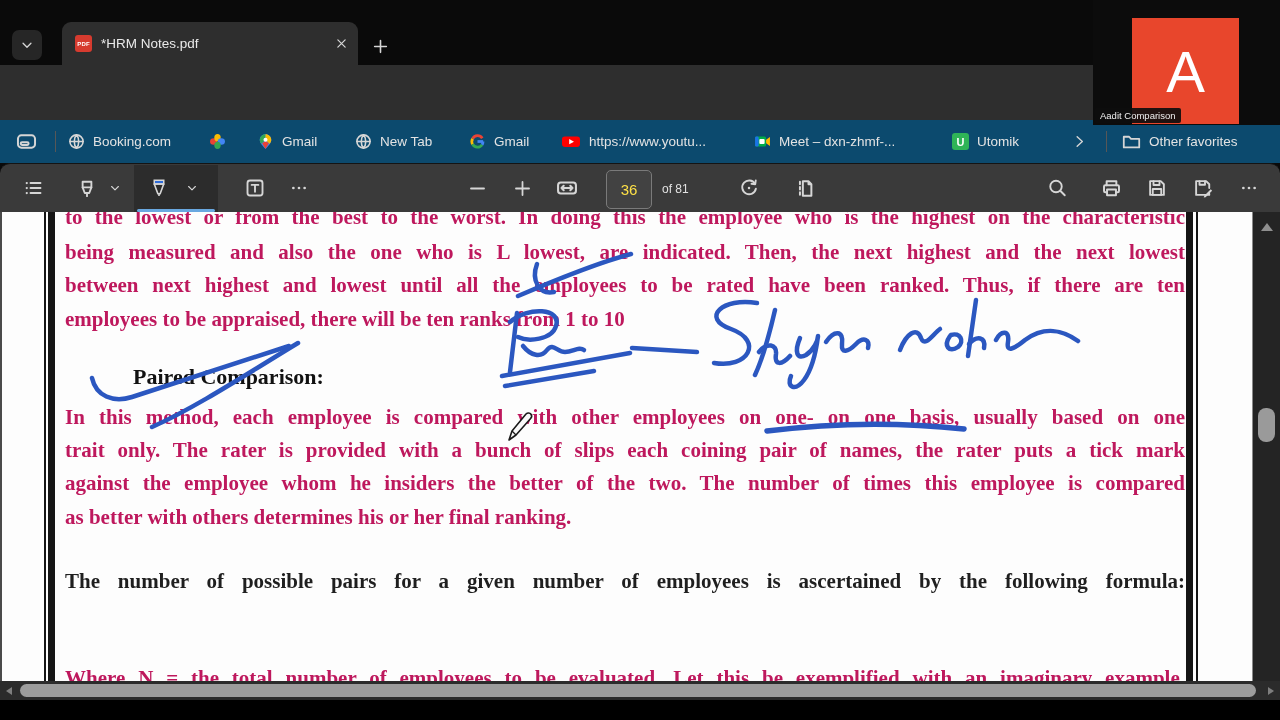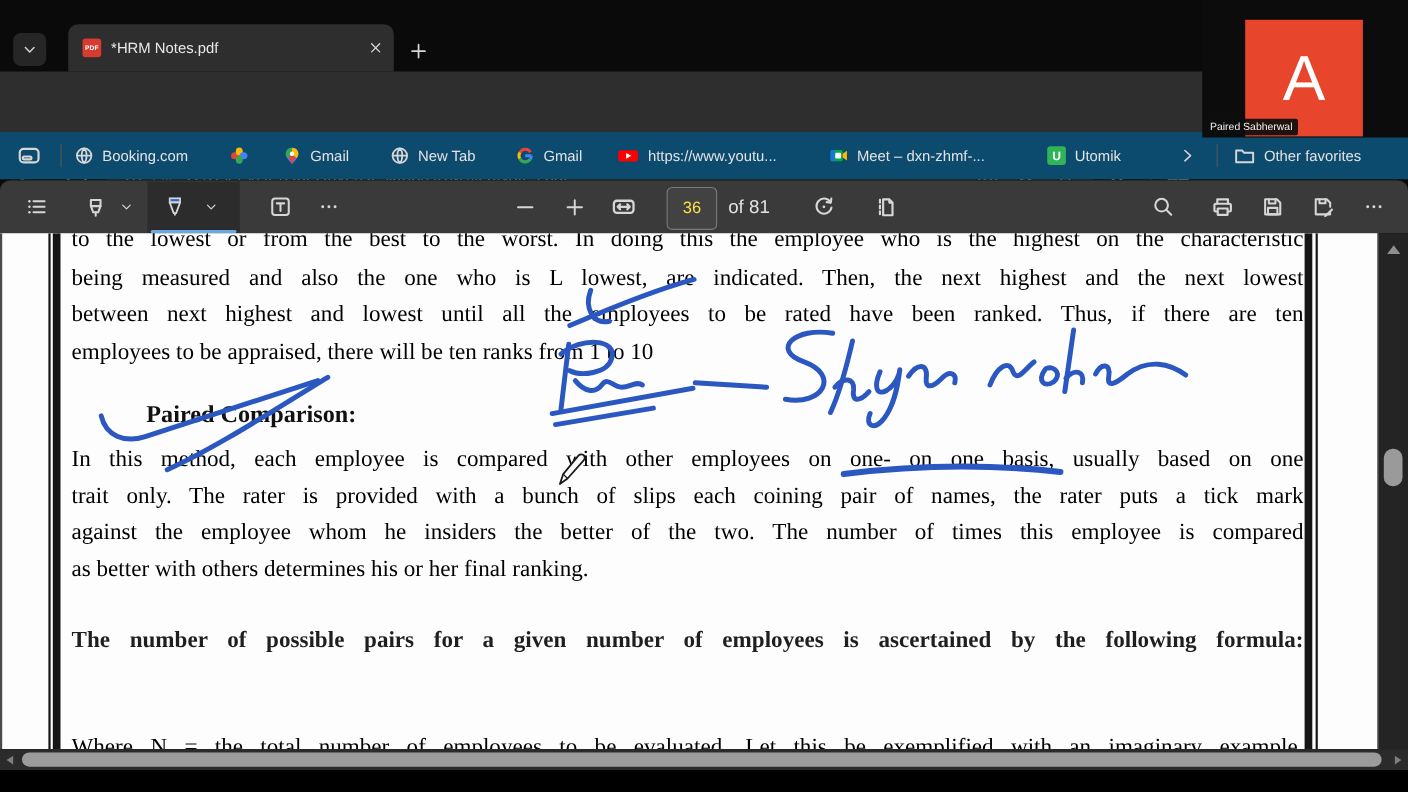--- a/index.html
+++ b/index.html
@@ -18,24 +18,24 @@
   .url{color:#ededed;font-size:15px;letter-spacing:.1px;white-space:nowrap;}
   .favrow{left:0;top:120px;width:1280px;height:43px;background:#0c4a6e;}
   .favitem{position:absolute;top:0;height:43px;display:flex;align-items:center;gap:8px;color:#e3e3e3;font-size:13.5px;white-space:nowrap;}
   .vsep{position:absolute;width:1px;background:#575757;}
   
   .pdfbar{left:0;top:163px;width:1280px;height:49px;background:#3a3a3a;border-top:1px solid #141414;box-sizing:border-box;border-radius:10px 10px 0 0;}
   .tbtn{position:absolute;top:6px;width:34px;height:36px;border-radius:5px;display:flex;align-items:center;justify-content:center;}
   .toolsel{position:absolute;left:134px;top:1px;width:84px;height:47px;background:#2c2c2c;}
   .toolsel .bar{position:absolute;left:3px;bottom:0;width:78px;height:3px;background:#69a8e0;border-radius:2px;}
   .pagebox{position:absolute;left:606px;top:6px;width:44px;height:37px;background:#424242;border:1px solid #7a7a7a;border-radius:5px;color:#fde047;font-size:15px;display:flex;align-items:center;justify-content:center;}
-  .oflabel{position:absolute;left:662px;top:0;height:49px;display:flex;align-items:center;color:#e2e2e2;font-size:17px;}
+  .oflabel{position:absolute;left:662px;top:0;height:49px;display:flex;align-items:center;color:#e2e2e2;font-size:12px;}
   
   .content{left:0;top:212px;width:1252px;height:469px;background:#fdfdfd;overflow:hidden;}
-  .dline{position:absolute;left:65px;width:1120px;height:34px;line-height:33px;font-family:"Liberation Serif",serif;font-size:21px;color:#000000;overflow:hidden;}
+  .dline{position:absolute;left:65px;width:1120px;height:34px;line-height:33px;font-family:"Liberation Serif",serif;font-size:21px;color:#be185d;overflow:hidden;font-weight:bold;}
   .just{text-align:justify;text-align-last:justify;}
   .bold{font-weight:bold;color:#1f1f1f;}
   .dhead{position:absolute;left:133px;font-family:"Liberation Serif",serif;font-size:22px;font-weight:bold;color:#111;}
   .edge{position:absolute;top:0;height:469px;background:#151515;}
   .ink{stroke:#2b57c0;fill:none;stroke-linecap:round;stroke-linejoin:round;}
   
   .vsb{left:1252px;top:212px;width:28px;height:469px;background:#242424;border-left:1px solid #8a8a8a;box-sizing:border-box;}
   .vthumb{position:absolute;left:5px;top:196px;width:17px;height:34px;background:#9a9a9a;border-radius:8px;}
   .hsb{left:0;top:681px;width:1280px;height:19px;background:#2b2b2b;}
   .hthumb{position:absolute;left:20px;top:3px;width:1236px;height:13px;background:#9c9c9c;border-radius:7px;}
@@ -398,16 +398,16 @@
       </svg>
     <div class="hthumb"></div>
     <svg class="abs" style="left:1266px;top:5px" width="10" height="10" viewBox="0 0 10 10">
         <path d="M2 1 L8 5 L2 9 Z" fill="#7e7e7e"></path>
       </svg>
   </div>
   <div class="abs bottombar"></div>
 
   <div class="abs video">
     <div class="avatar">A</div>
-    <div class="nametag">Paired Sabherwal</div>
+    <div class="nametag">Aadit Comparison</div>
   </div>
 
 </div>
 
 </body></html>

